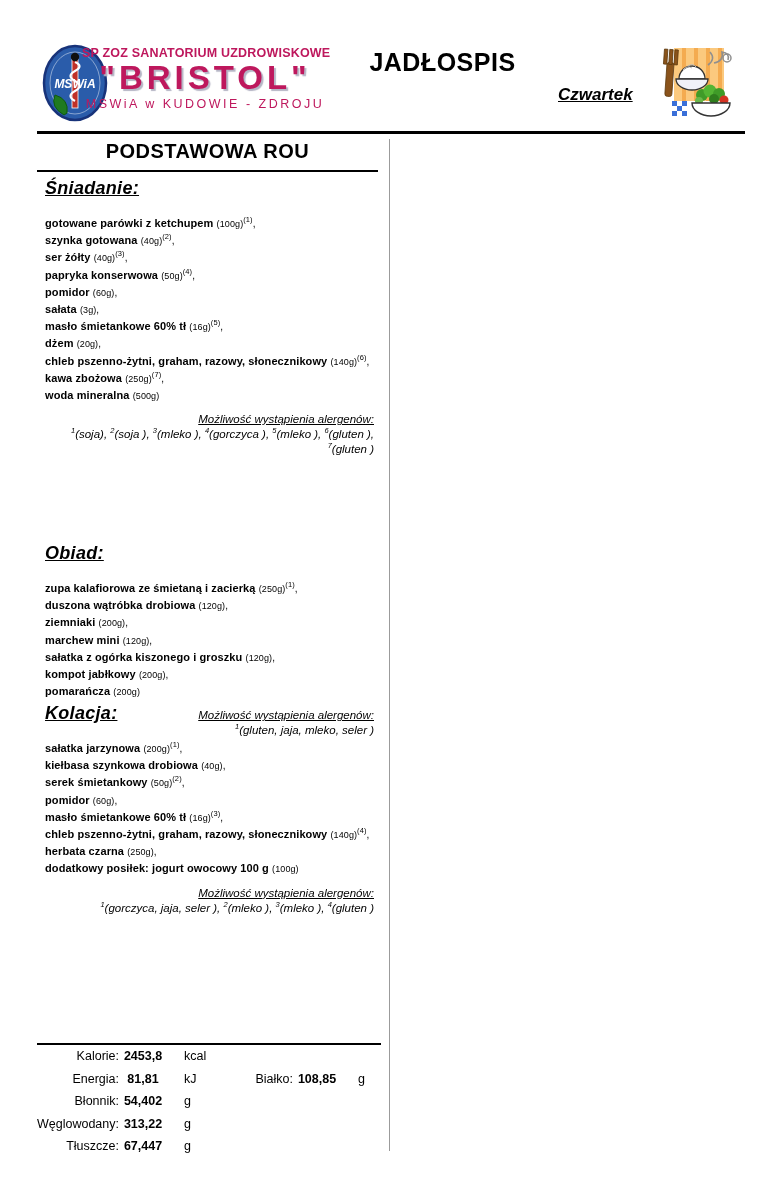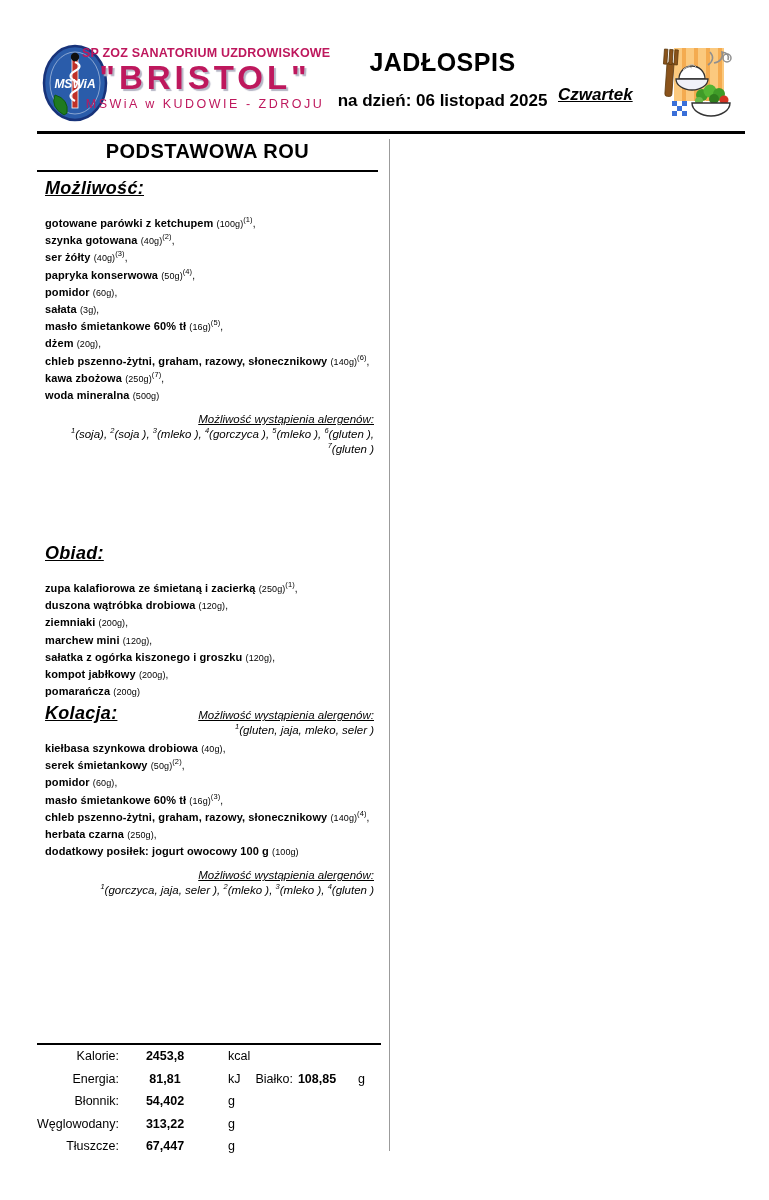--- a/index.html
+++ b/index.html
@@ -40,21 +40,21 @@
   .item .amt { font-weight:normal; font-size:9px; }
   .item sup { font-weight:normal; font-size:7.5px; line-height:0; }
   .item .comma { font-weight:normal; font-size:10px; }
   .allergen-block { text-align:right; margin-top:5px; padding-right:4px; }
   .allergen-title { display:inline-block; font-style:italic; font-size:11.5px; text-decoration:underline; }
   .allergen-text { font-style:italic; font-size:11.5px; line-height:15px; }
   .allergen-text sup { font-size:7.5px; line-height:0; }
 
   
   .nutrition { position:absolute; left:37px; top:1049px; width:344px; }
-  .nut-row { position:relative; display:flex; align-items:baseline; height:22.6px;gap:22px; }
+  .nut-row { position:relative; display:flex; align-items:baseline; height:22.6px; }
   .nut-label { width:82px; text-align:right; font-size:12.5px; }
   .nut-value { width:48px; text-align:center; font-weight:bold; font-size:12.5px; }
   .nut-unit { font-size:12.5px; margin-left:17px; }
   .nut-extra { position:absolute; left:188px; top:0; display:flex; align-items:baseline; }
   .nut-extra .nut-label { width:68px; }
 </style>
 </head>
 <body>
 
 <div class="page">
@@ -72,21 +72,20 @@
     </svg>
 
     <div class="brand">
       <div class="brand-l1">SP ZOZ SANATORIUM UZDROWISKOWE</div>
       <div class="brand-name">"BRISTOL"</div>
       <div class="brand-l2">MSWiA w KUDOWIE - ZDROJU</div>
     </div>
 
     <div class="title-center">
       <div class="doc-title">JADŁOSPIS</div>
-      <div class="doc-date">na dzień: 06 listopad 2025</div>
     </div>
 
     <div class="day-label">Czwartek</div>
 
     <svg class="food-svg" width="88" height="78" viewBox="0 0 88 78">
       <rect x="22" y="3" width="50" height="53" fill="#fbc97e"></rect>
       <rect x="30" y="3" width="4" height="53" fill="#f2a445" opacity="0.8"></rect>
       <rect x="42" y="3" width="4" height="53" fill="#f2a445" opacity="0.8"></rect>
       <rect x="54" y="3" width="4" height="53" fill="#f2a445" opacity="0.8"></rect>
       <rect x="66" y="3" width="4" height="53" fill="#f2a445" opacity="0.8"></rect>
@@ -125,21 +124,21 @@
     </svg>
   </header>
 
   <div class="rule-top"></div>
   <div class="diet-title">PODSTAWOWA ROU</div>
   <div class="rule-sub"></div>
   <div class="v-divider"></div>
 
   <div id="sections">
       <section class="meal" style="top: 178px;">
-        <h2 class="meal-heading">Możliwość:</h2>
+        <h2 class="meal-heading">Śniadanie:</h2>
         <div class="item"><span class="nm">gotowane parówki z ketchupem </span><span class="amt">(100g)</span><sup>(1)</sup><span class="comma">,</span></div>
         <div class="item"><span class="nm">szynka gotowana </span><span class="amt">(40g)</span><sup>(2)</sup><span class="comma">,</span></div>
         <div class="item"><span class="nm">ser żółty </span><span class="amt">(40g)</span><sup>(3)</sup><span class="comma">,</span></div>
         <div class="item"><span class="nm">papryka konserwowa </span><span class="amt">(50g)</span><sup>(4)</sup><span class="comma">,</span></div>
         <div class="item"><span class="nm">pomidor </span><span class="amt">(60g)</span><span class="comma">,</span></div>
         <div class="item"><span class="nm">sałata </span><span class="amt">(3g)</span><span class="comma">,</span></div>
         <div class="item"><span class="nm">masło śmietankowe 60% tł </span><span class="amt">(16g)</span><sup>(5)</sup><span class="comma">,</span></div>
         <div class="item"><span class="nm">dżem </span><span class="amt">(20g)</span><span class="comma">,</span></div>
         <div class="item"><span class="nm">chleb pszenno-żytni, graham, razowy, słonecznikowy </span><span class="amt">(140g)</span><sup>(6)</sup><span class="comma">,</span></div>
         <div class="item"><span class="nm">kawa zbożowa </span><span class="amt">(250g)</span><sup>(7)</sup><span class="comma">,</span></div>
@@ -158,20 +157,21 @@
         <div class="item"><span class="nm">sałatka z ogórka kiszonego i groszku </span><span class="amt">(120g)</span><span class="comma">,</span></div>
         <div class="item"><span class="nm">kompot jabłkowy </span><span class="amt">(200g)</span><span class="comma">,</span></div>
         <div class="item"><span class="nm">pomarańcza </span><span class="amt">(200g)</span></div>
         <div class="allergen-block">
           <div><span class="allergen-title">Możliwość wystąpienia alergenów:</span></div>
           <div class="allergen-text"><sup>1</sup>(gluten, jaja, mleko, seler )</div>
         </div>
       </section>
       <section class="meal" style="top: 703px;">
         <h2 class="meal-heading">Kolacja:</h2>
+        <div class="item"><span class="nm">sałatka jarzynowa </span><span class="amt">(200g)</span><sup>(1)</sup><span class="comma">,</span></div>
         <div class="item"><span class="nm">kiełbasa szynkowa drobiowa </span><span class="amt">(40g)</span><span class="comma">,</span></div>
         <div class="item"><span class="nm">serek śmietankowy </span><span class="amt">(50g)</span><sup>(2)</sup><span class="comma">,</span></div>
         <div class="item"><span class="nm">pomidor </span><span class="amt">(60g)</span><span class="comma">,</span></div>
         <div class="item"><span class="nm">masło śmietankowe 60% tł </span><span class="amt">(16g)</span><sup>(3)</sup><span class="comma">,</span></div>
         <div class="item"><span class="nm">chleb pszenno-żytni, graham, razowy, słonecznikowy </span><span class="amt">(140g)</span><sup>(4)</sup><span class="comma">,</span></div>
         <div class="item"><span class="nm">herbata czarna </span><span class="amt">(250g)</span><span class="comma">,</span></div>
         <div class="item"><span class="nm">dodatkowy posiłek: jogurt owocowy 100 g </span><span class="amt">(100g)</span></div>
         <div class="allergen-block">
           <div><span class="allergen-title">Możliwość wystąpienia alergenów:</span></div>
           <div class="allergen-text"><sup>1</sup>(gorczyca, jaja, seler ), <sup>2</sup>(mleko ), <sup>3</sup>(mleko ), <sup>4</sup>(gluten  )</div>

